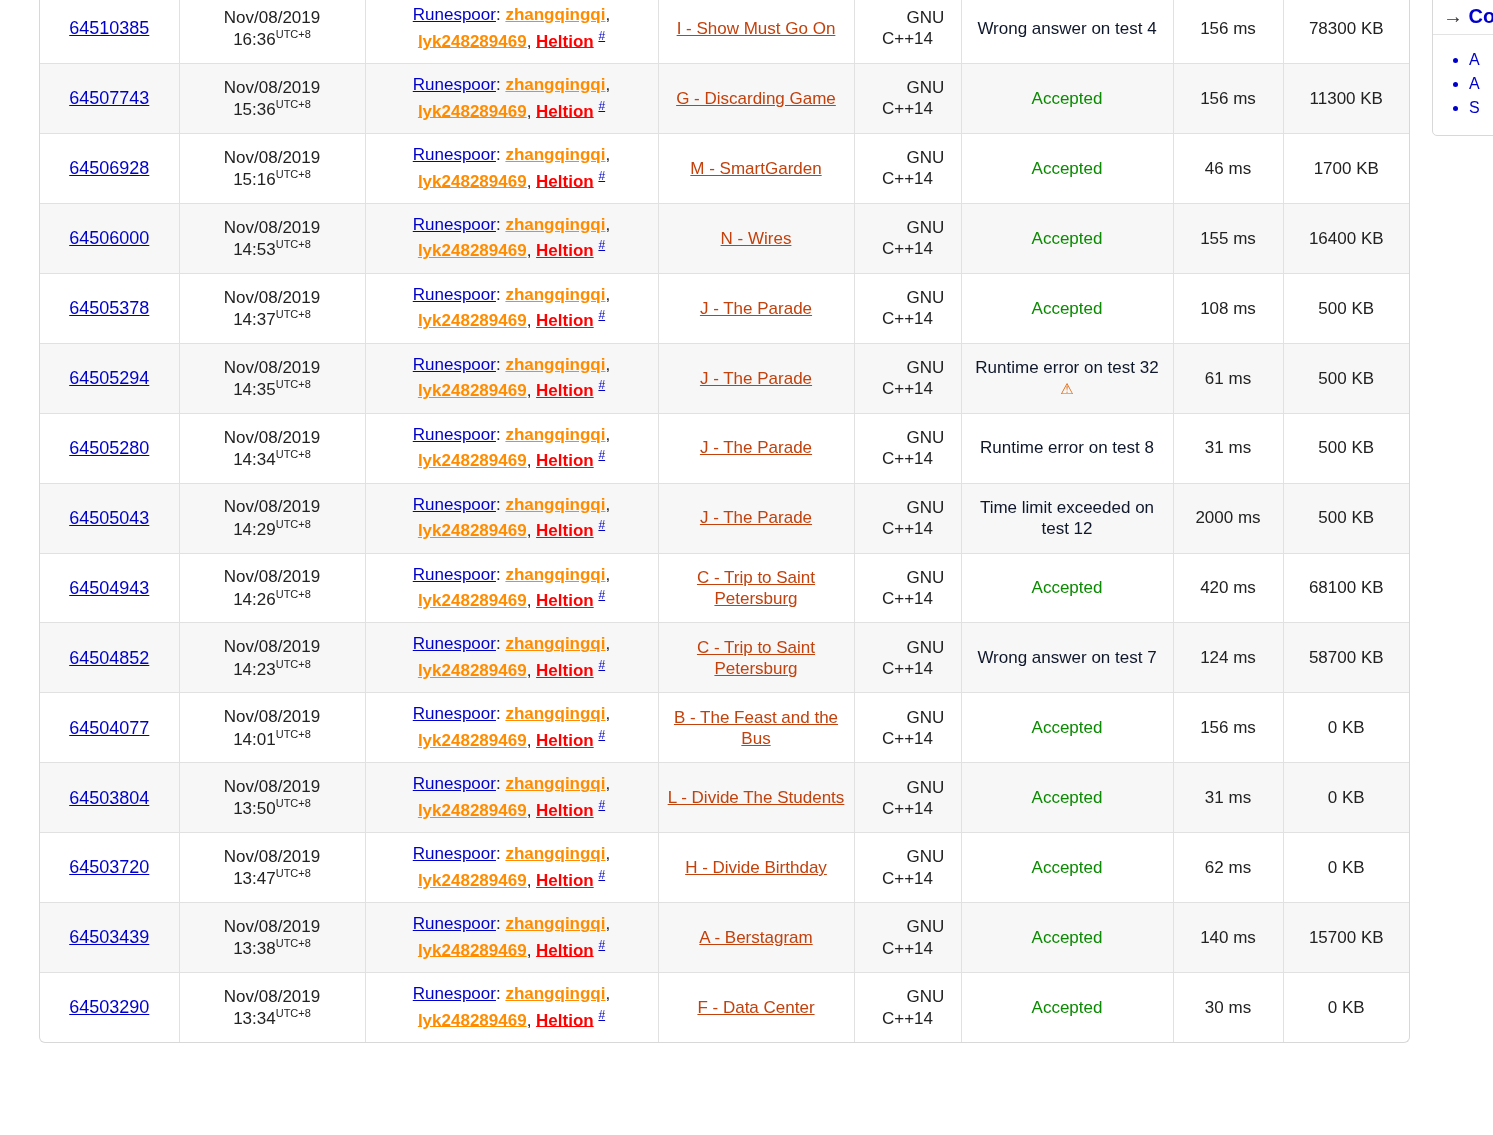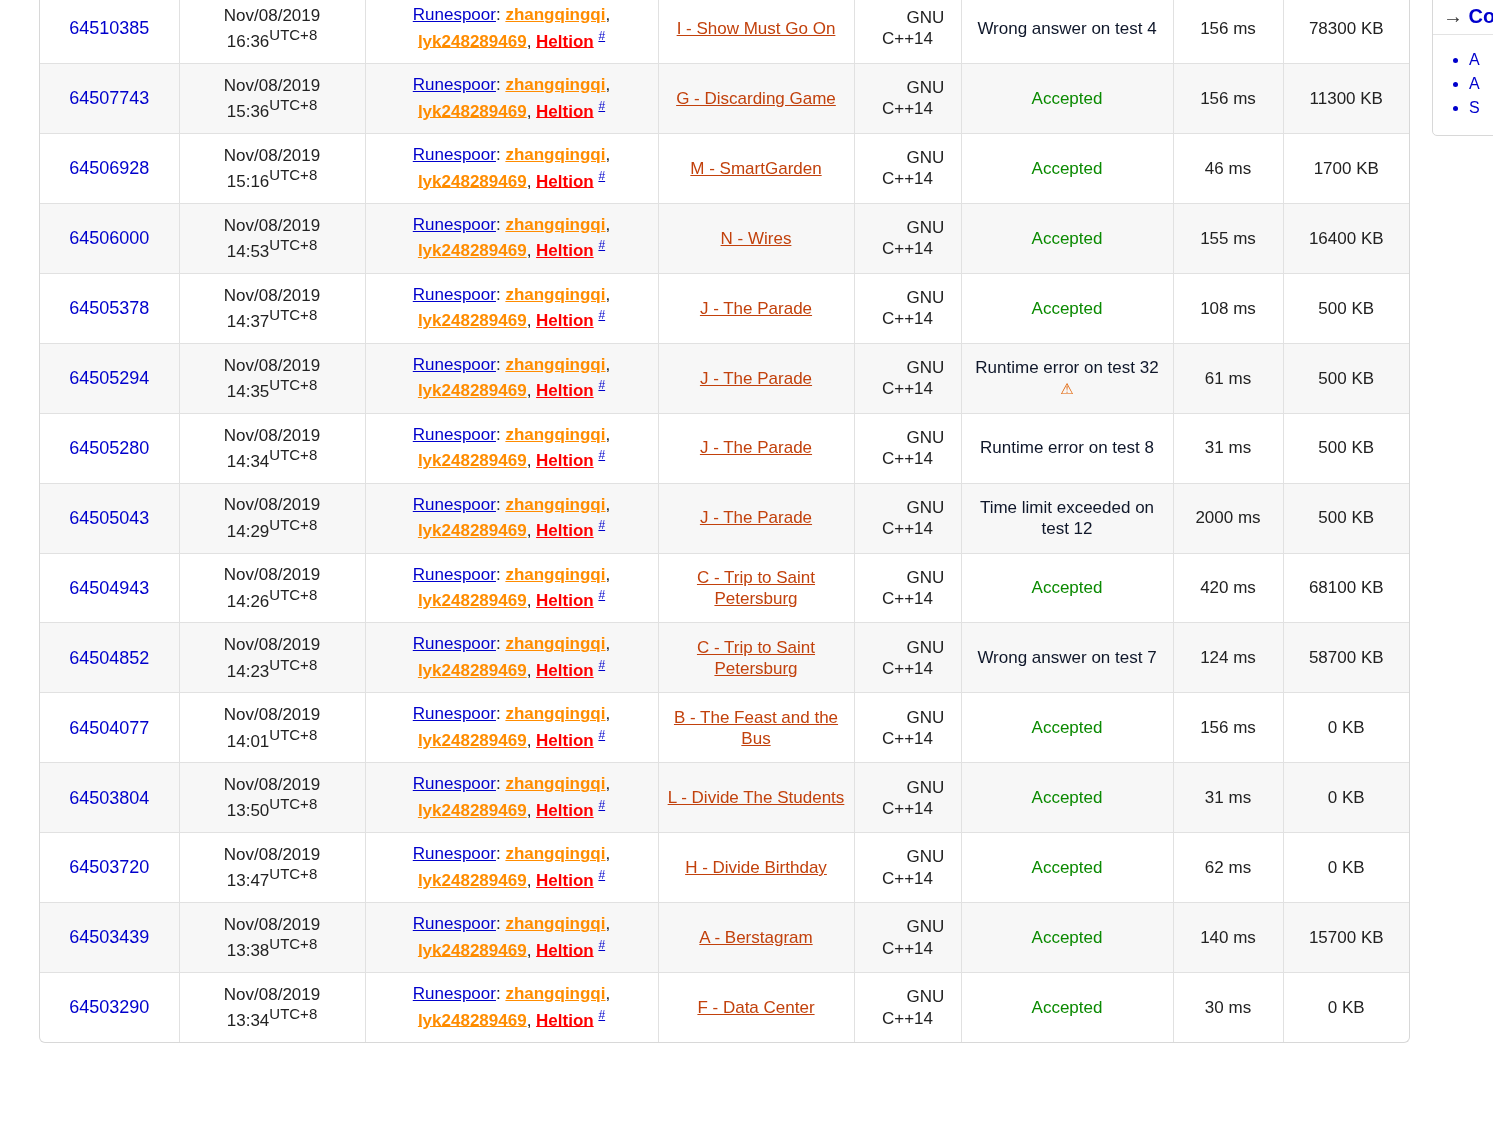--- a/index.html
+++ b/index.html
@@ -56,26 +56,27 @@
   td.id    { border-right: 1px solid #e1e1e1; }
   td.when  { border-right: 1px solid #e1e1e1; }
   td.who   { border-right: 1px solid #e1e1e1; text-align: center; }
   td.prob  { border-right: 1px solid #e1e1e1; }
   td.lang  { border-right: 1px solid #e1e1e1; }
   td.verdict { border-right: 1px solid #e1e1e1; }
   td.time  { border-right: 1px solid #e1e1e1; white-space: nowrap; }
   td.mem   { white-space: nowrap; }
   a.id-link {
     color: #0000cc;
+    text-decoration: underline;
     font-size: 18px;
     margin-top: 38px;
   }
   .when-date { white-space: nowrap; font-size: 17px; }
   .when-time { white-space: nowrap; font-size: 17px; }
-  .when-tz { font-size: 15px; vertical-align: super; }
+  .when-tz { font-size: 11px; vertical-align: super; }
 
   .handle-team {
     color: #0000cc;
     text-decoration: underline;
     cursor: pointer;
   }
   .handle-orange {
     color: #ff8c00;
     font-weight: bold;
     text-decoration: underline;

